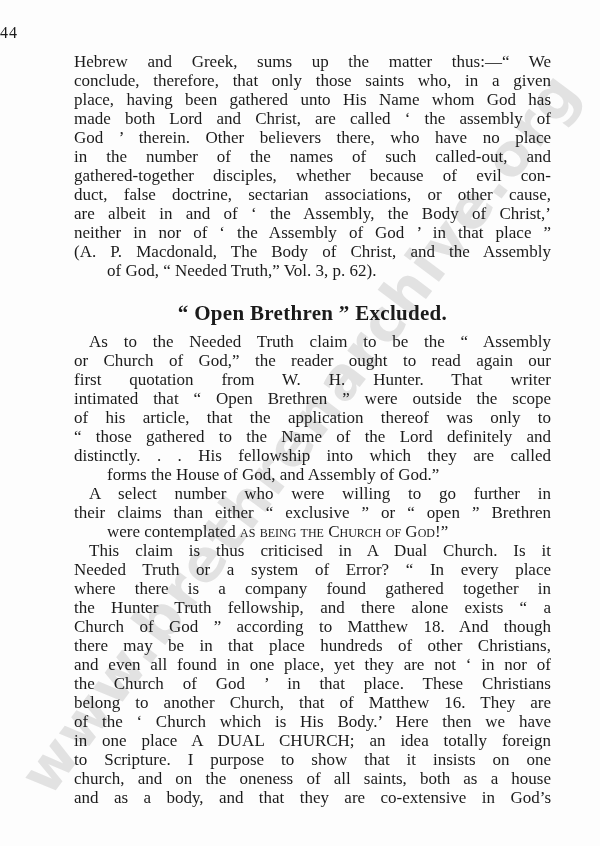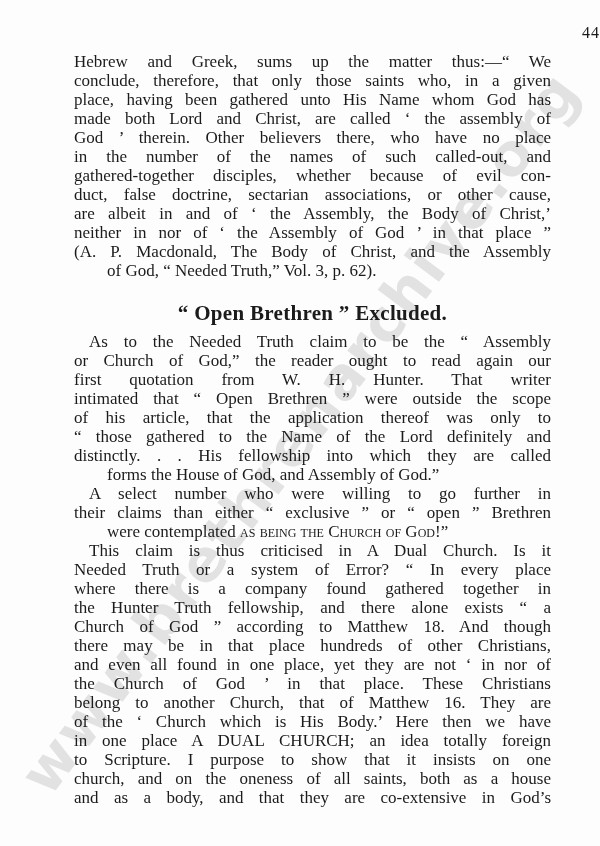--- a/index.html
+++ b/index.html
@@ -10,21 +10,21 @@
     background: #fdfdfd;
     overflow: hidden;
     font-family: "Liberation Serif", serif;
     color: #1b1b1b;
   }
   .page-number {
     position: absolute;
     top: 24px;
     left: 0;
     width: 100%;
-    text-align: right;
+    text-align: left;
     font-size: 16px;
     letter-spacing: 1px;
     z-index: 2;
   }
   .watermark {
     position: absolute;
     left: -150px;
     top: 398px;
     width: 900px;
     line-height: 70px;

